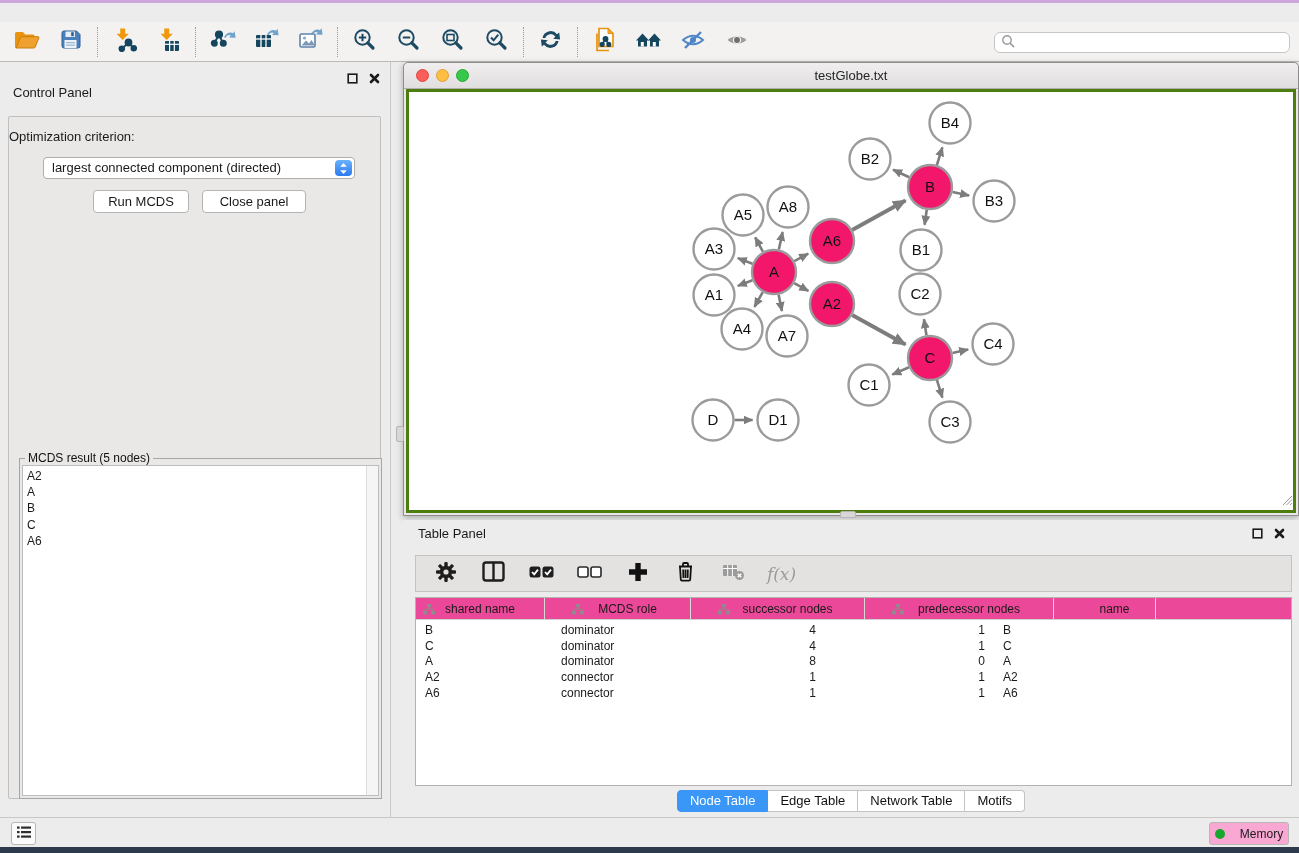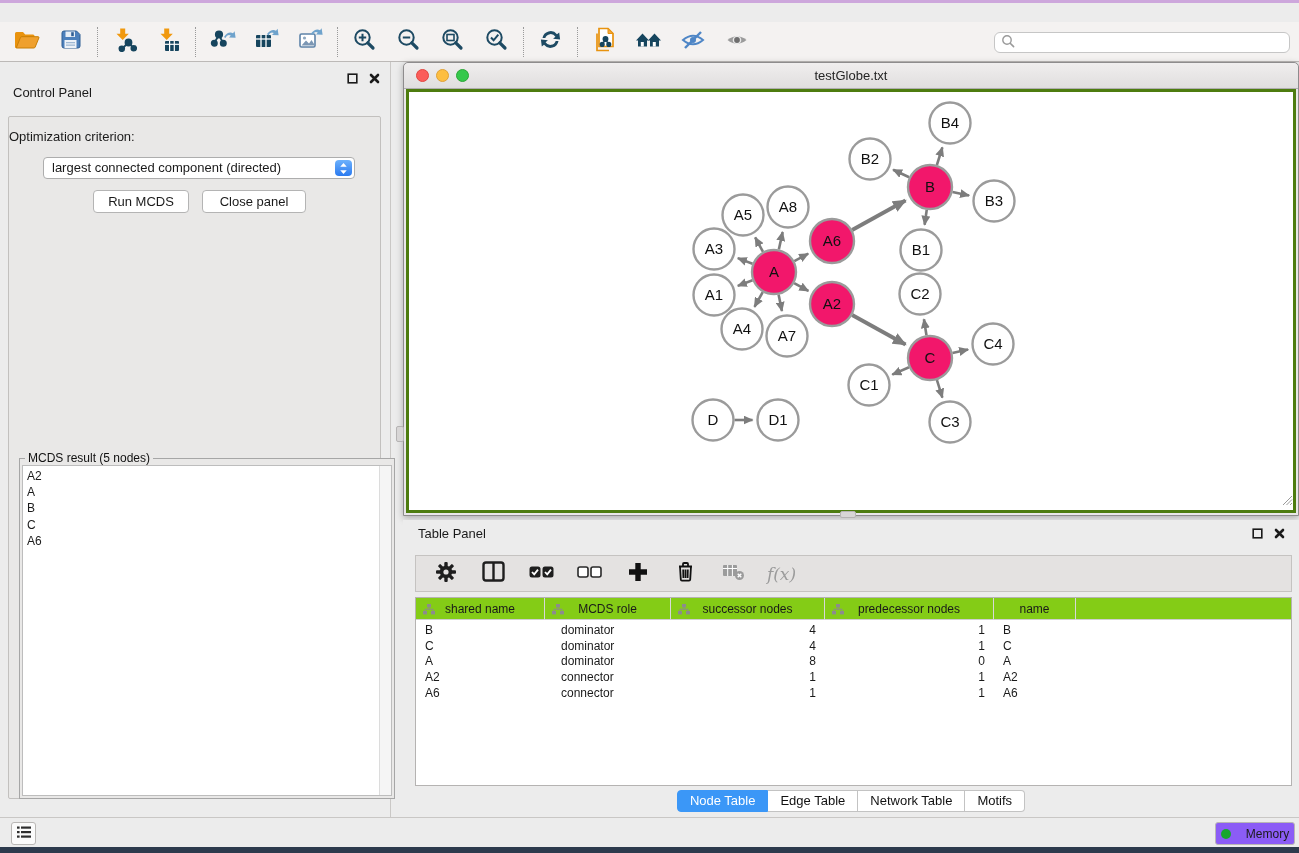--- a/index.html
+++ b/index.html
@@ -39,21 +39,21 @@
   .cp-tabs{position:absolute;left:0;top:33px;width:100%;}
   .cp-body{position:absolute;left:8px;top:54px;width:373px;height:683px;background:#e9e8e7;
            border:1px solid #c2c0be;border-radius:2px;box-sizing:border-box;}
   .opt-label{position:absolute;left:0;top:12px;width:100%;text-align:left;font-size:13px;}
   .select{position:absolute;left:34px;top:40px;width:312px;height:22px;background:#fff;border:1px solid #adadad;
           border-radius:4px;box-sizing:border-box;font-size:13px;line-height:20px;padding-left:8px;}
   .stepper{position:absolute;right:2px;top:2px;width:17px;height:16px;border-radius:4px;
            background:linear-gradient(#6db1fc,#2a7af0);display:flex;align-items:center;justify-content:center;}
   .btn{position:absolute;height:23px;background:#fff;border:1px solid #b4b4b4;border-radius:4px;font-size:13px;
        display:flex;align-items:center;justify-content:center;box-sizing:border-box;cursor:default;}
-  .fieldset{position:absolute;left:10px;top:341px;width:361px;height:339px;border:1px solid #a6a6a6;background:#e9e8e7;padding-left:13px;}
+  .fieldset{position:absolute;left:10px;top:341px;width:361px;height:339px;border:1px solid #a6a6a6;background:#e9e8e7;}
   .legend{position:absolute;top:-8px;left:5px;background:#e9e8e7;padding:0 3px;font-size:12px;color:#111;}
   .listbox{position:absolute;left:2px;right:2px;top:6px;bottom:2px;background:#fff;border:1px solid #bdbdbd;}
   .listbox .items{position:absolute;left:0;top:2px;right:12px;}
   .list-item{font-size:12px;line-height:16.2px;padding-left:4px;}
   .scrolltrack{position:absolute;right:0;top:0;bottom:0;width:11px;background:#f5f5f5;border-left:1px solid #dcdcdc;}
   
   .net-window{position:absolute;left:403px;top:62px;width:896px;height:454px;background:#e9e7e8;
               border:1px solid #8e8c8d;border-radius:5px 5px 0 0;box-shadow:0 2px 7px rgba(0,0,0,.28);box-sizing:border-box;}
   .net-titlebar{position:relative;height:25px;border-bottom:1px solid #b0aeaf;border-radius:5px 5px 0 0;
                 background:linear-gradient(#f0eeee,#e0dede);}
@@ -68,33 +68,33 @@
           border-radius:2px;box-sizing:border-box;}
   
   .table-panel{position:absolute;left:403px;top:520px;width:896px;height:297px;background:#ececec;}
   .tp-title{position:absolute;left:15px;top:6px;font-size:13px;}
   .tp-btns{position:absolute;right:13px;top:7px;}
   .tp-toolbar{position:absolute;left:12px;top:35px;width:877px;height:37px;background:#e4e2e1;border:1px solid #c5c3c1;
               box-sizing:border-box;display:flex;align-items:center;gap:19px;padding-left:15px;}
   .fx{font-family:"DejaVu Serif",serif;font-style:italic;font-size:17px;color:#9b9b9b;}
   .tp-table{position:absolute;left:12px;top:77px;width:877px;height:189px;background:#fff;border:1px solid #b5b3b2;
             box-sizing:border-box;overflow:hidden;}
-  .thead{display:flex;height:22px;background:#84cc16;border-bottom:1px solid #cfcfcf;box-sizing:border-box;}
+  .thead{display:flex;height:22px;background:#ec4899;border-bottom:1px solid #cfcfcf;box-sizing:border-box;gap:20px;}
   .th{position:relative;display:flex;align-items:center;justify-content:center;border-right:1px solid #d8d8d8;
       font-size:12px;box-sizing:border-box;height:22px;}
   .th .treeicon{position:absolute;left:7px;top:6px;}
   .tr{display:flex;height:15.8px;align-items:center;font-size:12px;}
   .tr:first-child{margin-top:2px;}
   .td{box-sizing:border-box;white-space:nowrap;}
   .tp-tabs{position:absolute;left:0;top:270px;width:100%;}
   
   .statusbar{position:absolute;left:0;top:817px;width:100%;height:30px;background:#ececec;border-top:1px solid #c9c7c5;box-sizing:border-box;}
   .sb-left-btn{position:absolute;left:11px;top:4px;width:25px;height:23px;background:#fbfbfb;border:1px solid #b9b7b5;
                border-radius:3px;display:flex;align-items:center;justify-content:center;box-sizing:border-box;}
-  .memory-btn{position:absolute;right:4px;top:4px;width:80px;height:23px;background:#8b5cf6;border:1px solid #b9b7b5;
+  .memory-btn{position:absolute;right:10px;top:4px;width:80px;height:23px;background:#f9a8d4;border:1px solid #b9b7b5;
               border-radius:3px;display:flex;align-items:center;justify-content:center;gap:15px;font-size:12px;box-sizing:border-box;}
   .dot{width:10px;height:10px;border-radius:50%;background:#17a62e;}
   .bottom-strip{position:absolute;left:0;top:847px;width:100%;height:6px;background:#2d3a4d;}
 </style>
 </head>
 <body>
 
 <div class="screen">
 
   <div class="top-strip"></div>

